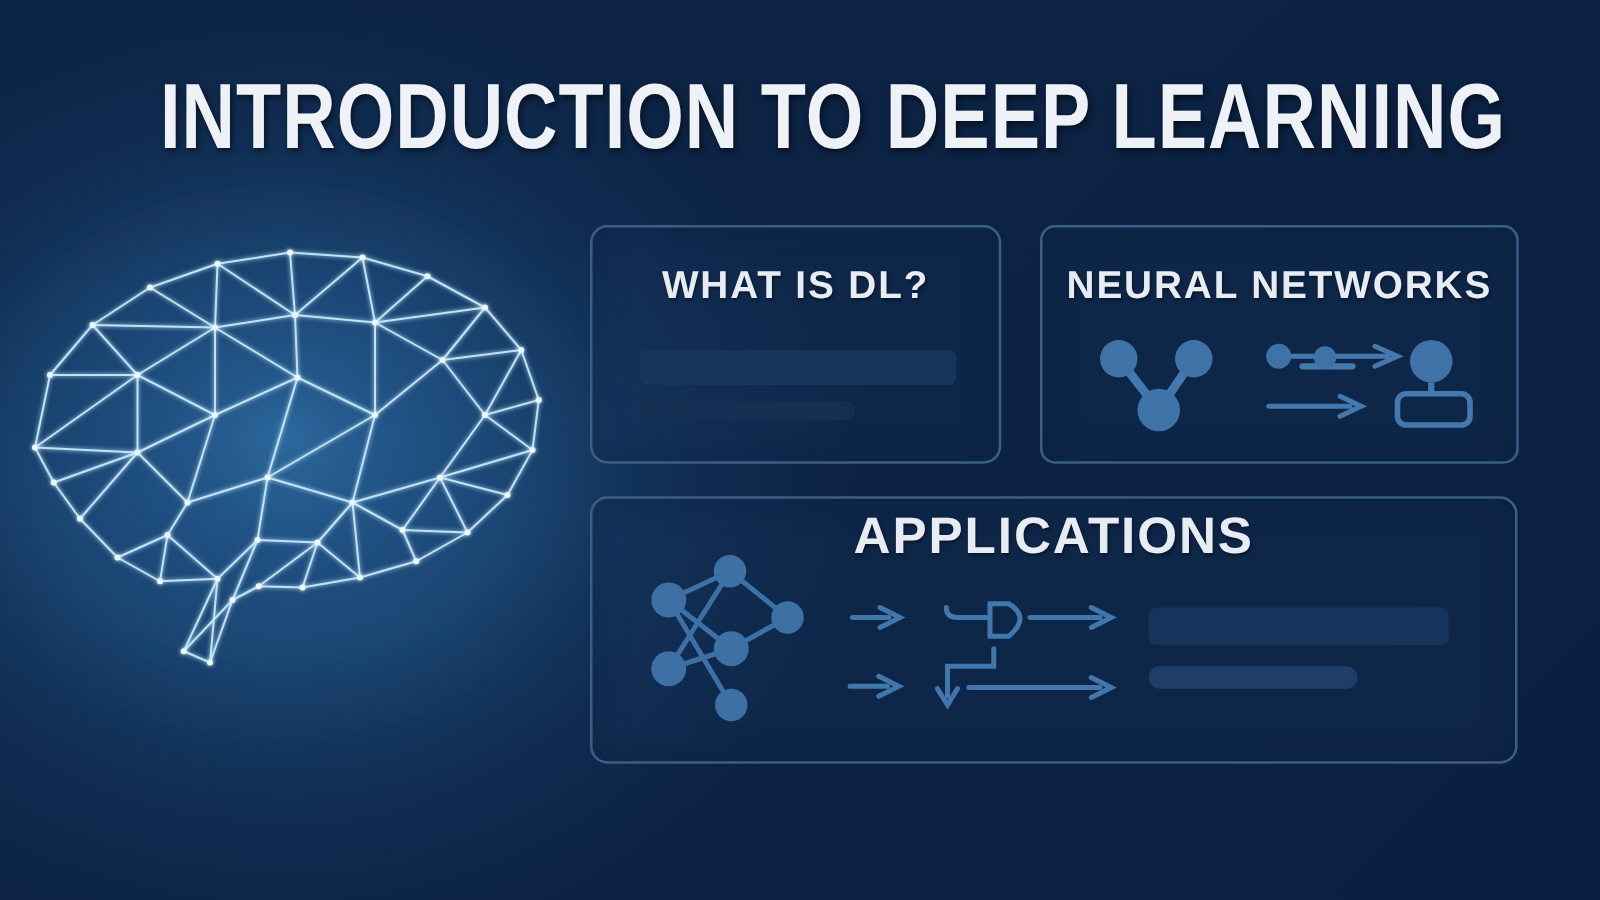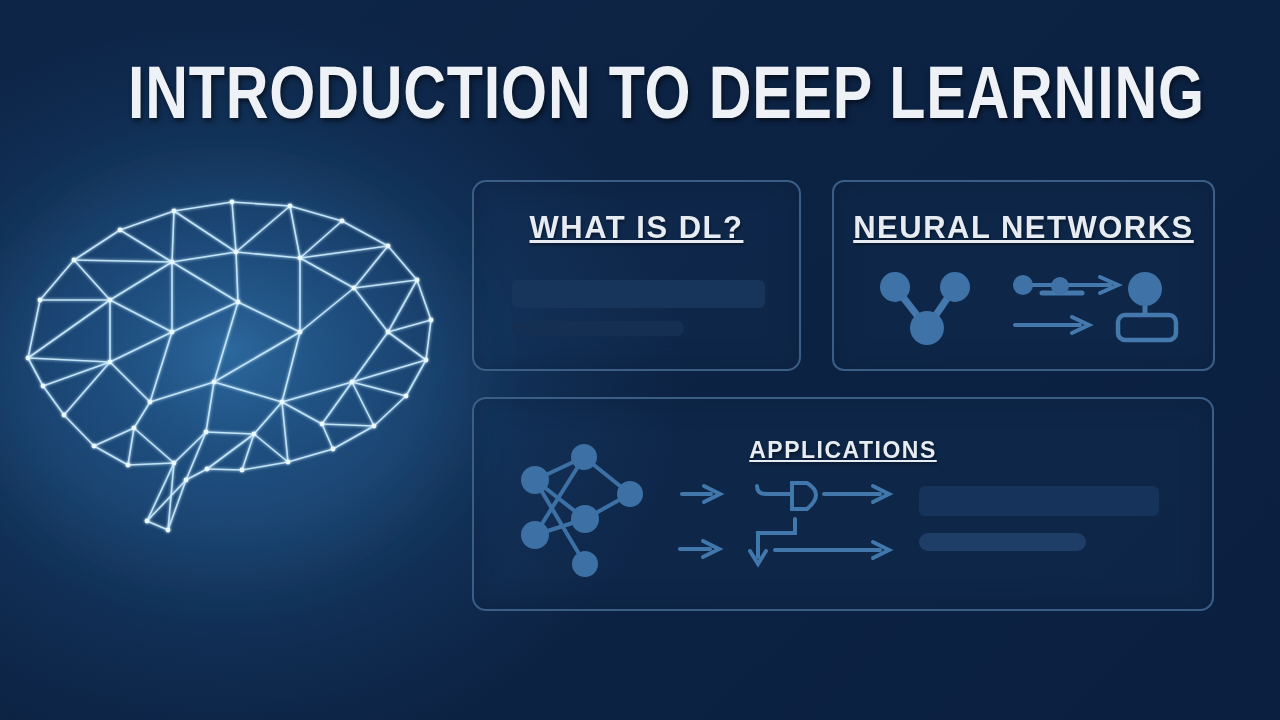--- a/index.html
+++ b/index.html
@@ -21,24 +21,24 @@
   .card{
     position:absolute;border:2px solid #3b5e86;border-radius:14px;
     background:rgba(24,54,94,0.26);
     box-shadow:inset 0 0 28px rgba(8,22,46,0.35);
   }
   #card-what{left:472px;top:180px;width:325px;height:187px;}
   #card-nn{left:832px;top:180px;width:379px;height:187px;border-radius:12px;}
   #card-apps{left:472px;top:397px;width:738px;height:210px;}
   .card-title{
     position:relative;z-index:2;text-align:center;font-weight:bold;color:#e7ecf3;
-    letter-spacing:1.5px;text-shadow:1px 2px 3px rgba(0,0,0,0.45);white-space:nowrap;text-decoration:underline;
+    letter-spacing:1.5px;text-shadow:1px 2px 3px rgba(0,0,0,0.45);white-space:nowrap;
   }
   #card-what .card-title,#card-nn .card-title{font-size:31px;margin-top:28px;}
-  #card-apps .card-title{font-size:23px;margin-top:38px;}
+  #card-apps .card-title{font-size:41px;margin-top:6px;}
   .bar{position:absolute;z-index:1;}
   #what-bar-1{left:38px;top:98px;width:253px;height:28px;border-radius:6px;background:#17345a;}
   #what-bar-2{left:38px;top:139px;width:172px;height:15px;border-radius:7px;background:#142f52;}
   .card-svg{position:absolute;left:0;top:0;z-index:1;}
   #brain-mesh{position:absolute;left:0;top:0;z-index:0;}
 </style>
 </head>
 <body>
 
 <svg id="brain-mesh" width="1280" height="720" viewBox="0 0 1280 720">

